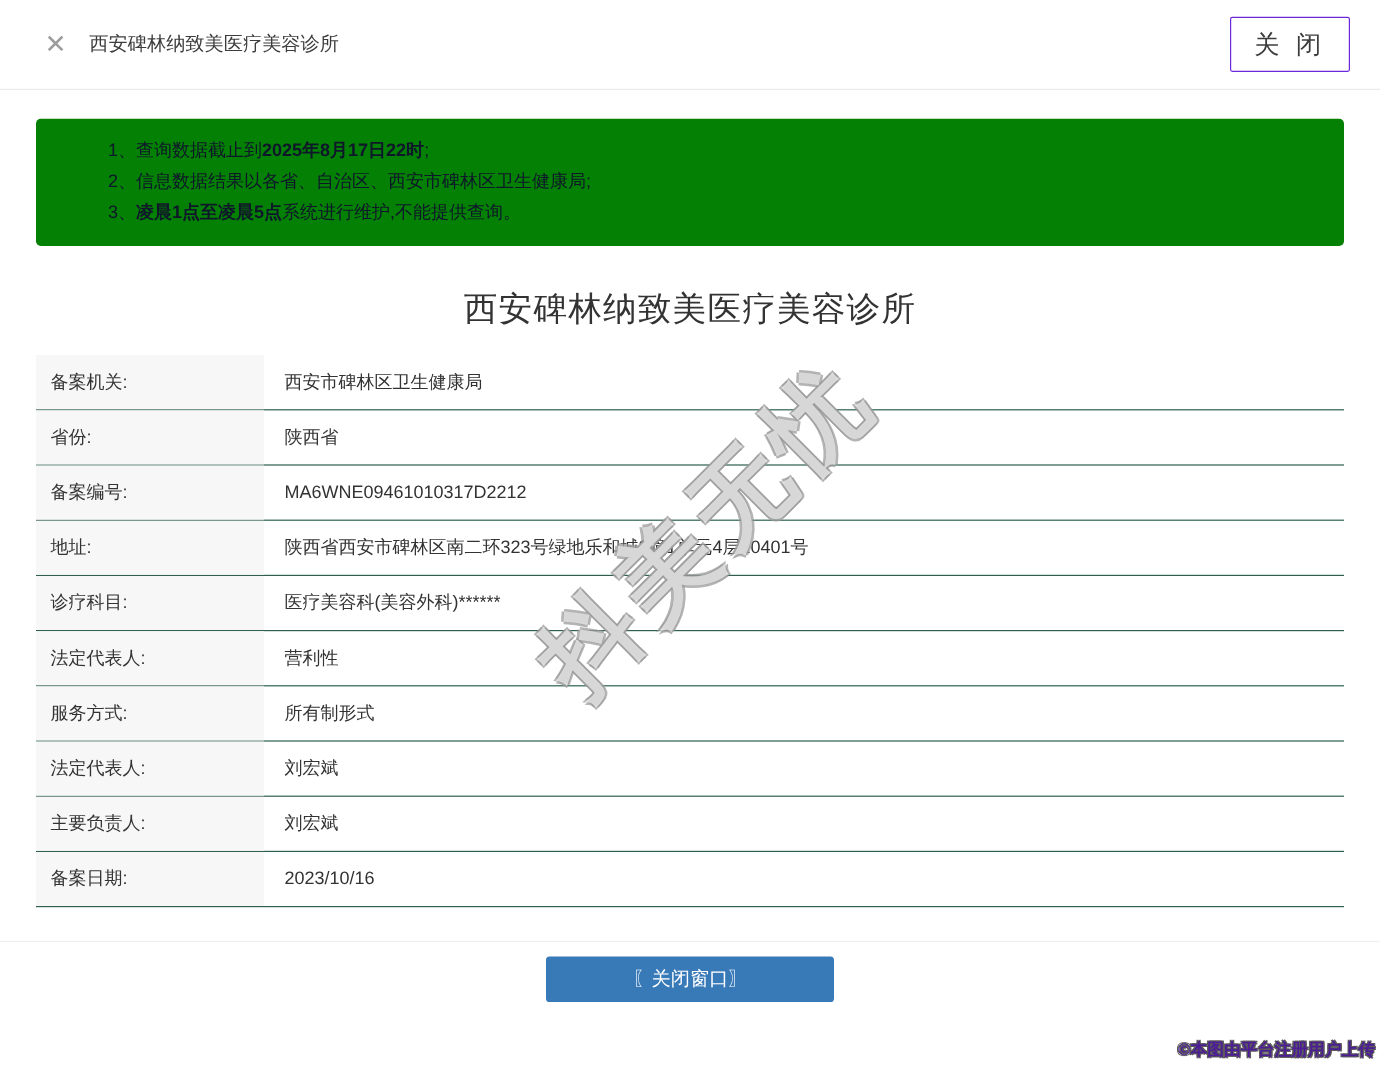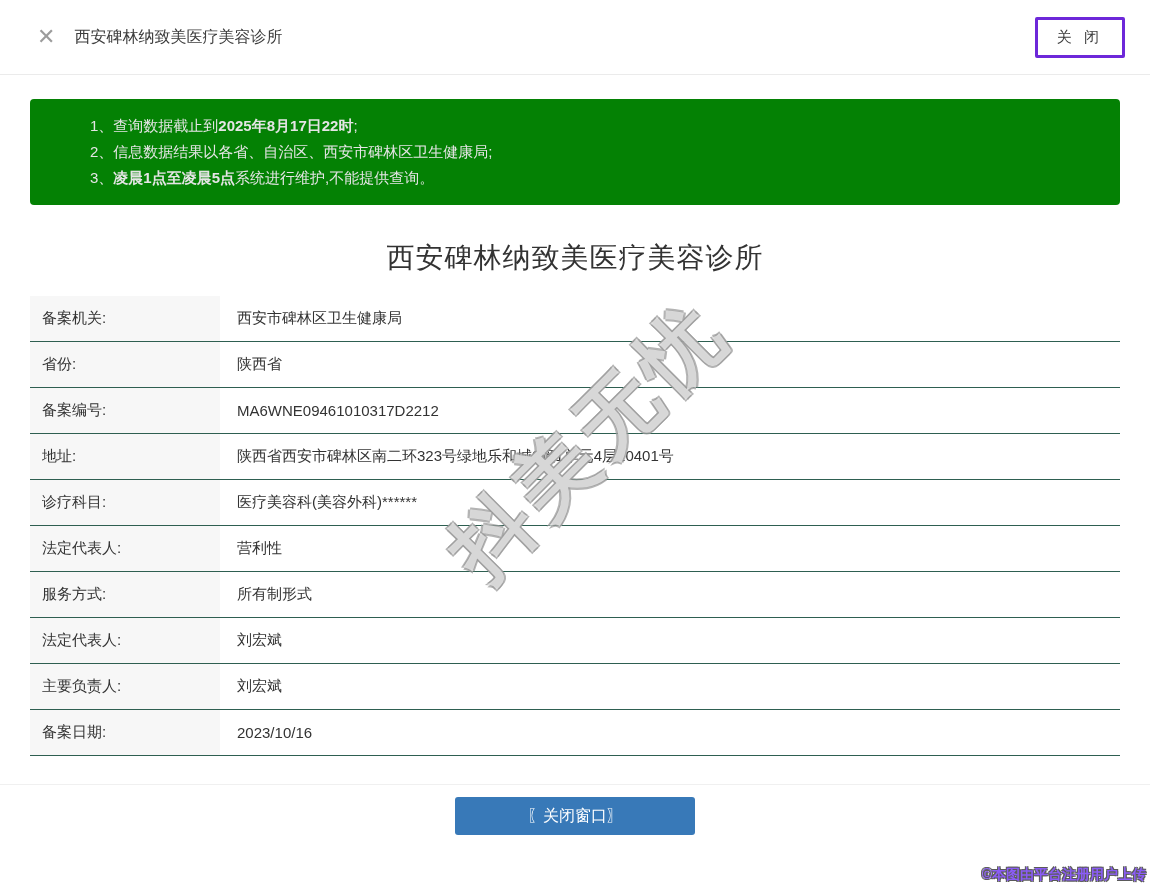--- a/index.html
+++ b/index.html
@@ -6,28 +6,28 @@
   html,body { width:1150px; height:889px; background:#fff; overflow:hidden;
               font-family:"Liberation Sans","DejaVu Sans",sans-serif; }
   .page { position:relative; width:1150px; height:889px; }
 
   
   .header { height:75px; border-bottom:1px solid #ebebeb; display:flex;
             align-items:center; padding:0 25px; }
   .close-x { color:#9c9c9c; font-size:22px; line-height:1; margin-left:12px;
              cursor:pointer; font-weight:400; }
   .htitle { margin-left:19px; font-size:16px; color:#3c3c3c; }
-  .hclose-btn { margin-left:auto; background:#fff; border:3px solid #6d28d9;
-                border-radius:2px; padding:8px 19px; font-size:15px; color:#3c3c3c;
+  .hclose-btn { margin-left:auto; background:#fff; border:1px solid #6d28d9;
+                border-radius:2px; padding:8px 19px; font-size:21px; color:#3c3c3c;
                 cursor:pointer; letter-spacing:4px;
                 font-family:"Liberation Sans","DejaVu Sans",sans-serif; }
 
   
   .notice { margin:24px 30px 0; background:#048104; border-radius:4px;
-            padding:14px 20px 14px 60px; color:#e5e5e5; font-size:15px; }
+            padding:14px 20px 14px 60px; color:#0f172a; font-size:15px; }
   .notice-item { line-height:26px; }
   .notice-item b { font-weight:700; }
 
   
   .main-title { margin-top:34px; text-align:center; font-size:28px; color:#333;
                 font-weight:400; letter-spacing:1px; }
 
   
   .info-table { margin:19px 30px 0; }
   .trow { display:flex; height:46px; border-bottom:1px solid #2e5f51;
@@ -47,21 +47,21 @@
   
   .wm-diagonal { position:absolute; left:375px; top:388px; width:430px;
                  text-align:center; transform:rotate(-45deg);
                  font-size:80px; font-weight:700; letter-spacing:8px;
                  color:rgba(255,255,255,0.6); pointer-events:none;
                  text-shadow: 1.5px 1.5px 0 rgba(155,155,155,.75),
                              -1.5px -1.5px 0 rgba(155,155,155,.75),
                               1.5px -1.5px 0 rgba(155,155,155,.75),
                              -1.5px 1.5px 0 rgba(155,155,155,.75); }
   .wm-corner { position:absolute; right:4px; bottom:5px; font-size:14px;
-               font-weight:700; color:#8b5cf6; pointer-events:none;
+               font-weight:700; color:#4c1d95; pointer-events:none;
                text-shadow: 1px 1px 0 #5a5a5a, -1px -1px 0 #5a5a5a,
                             1px -1px 0 #5a5a5a, -1px 1px 0 #5a5a5a; }
 </style>
 </head>
 <body>
 
 <div class="page">
 
   <div class="header">
     <span class="close-x">✕</span>

